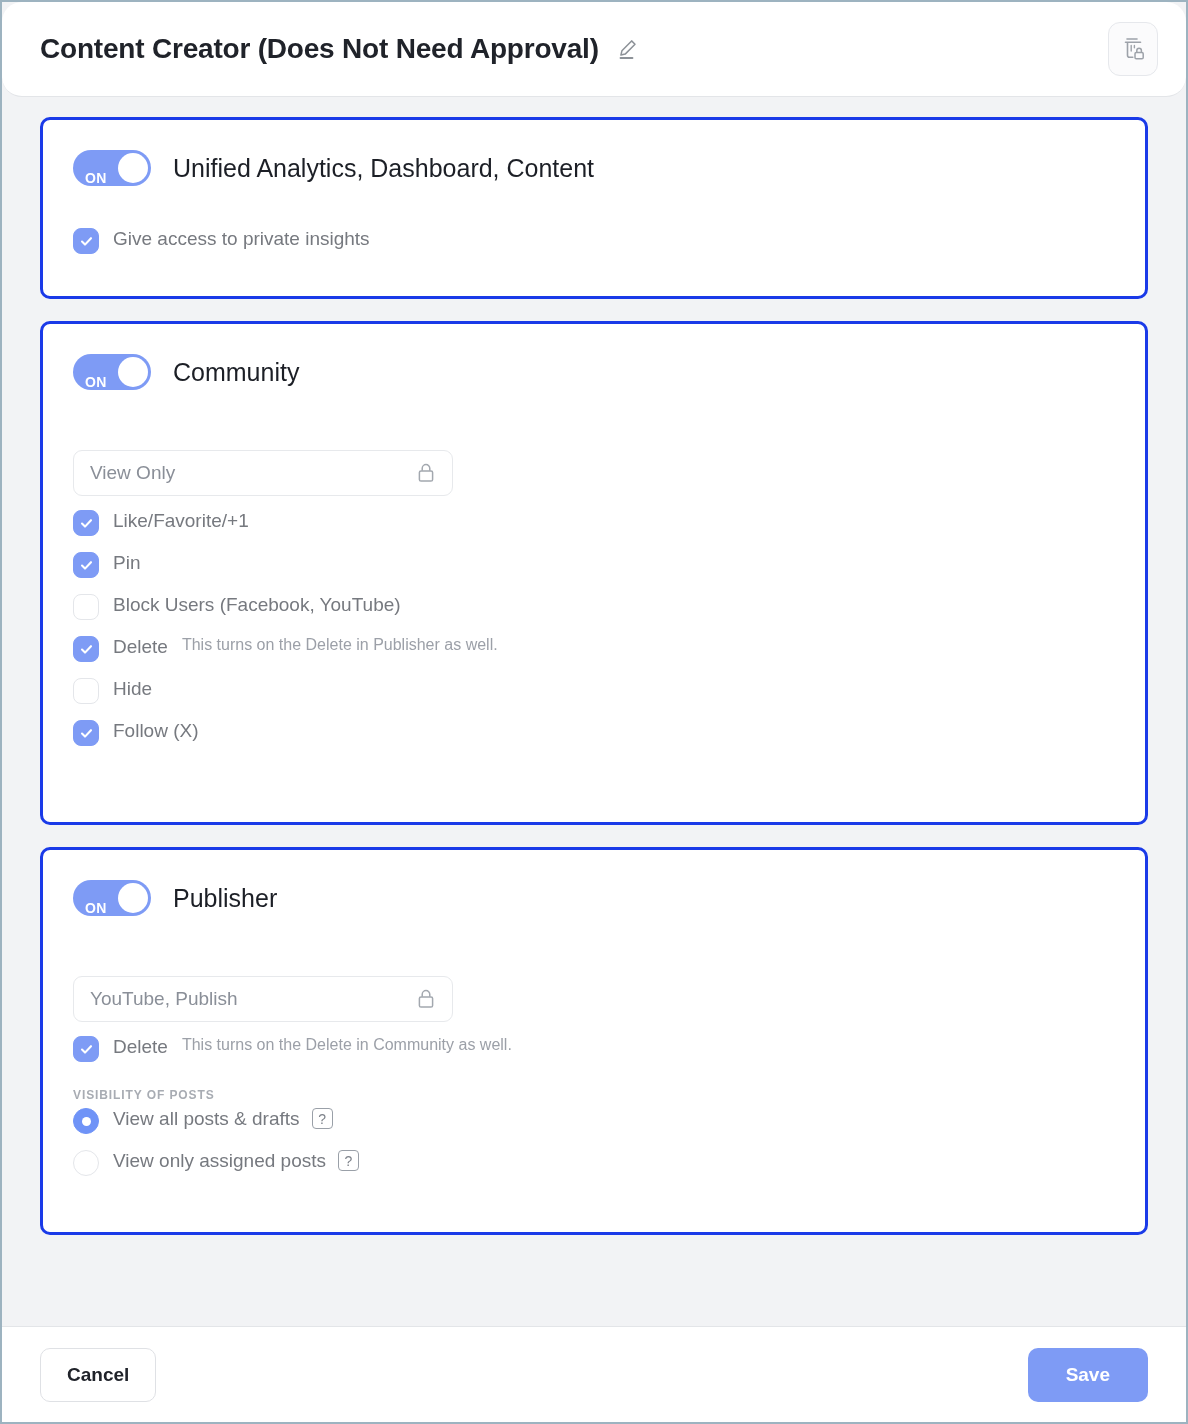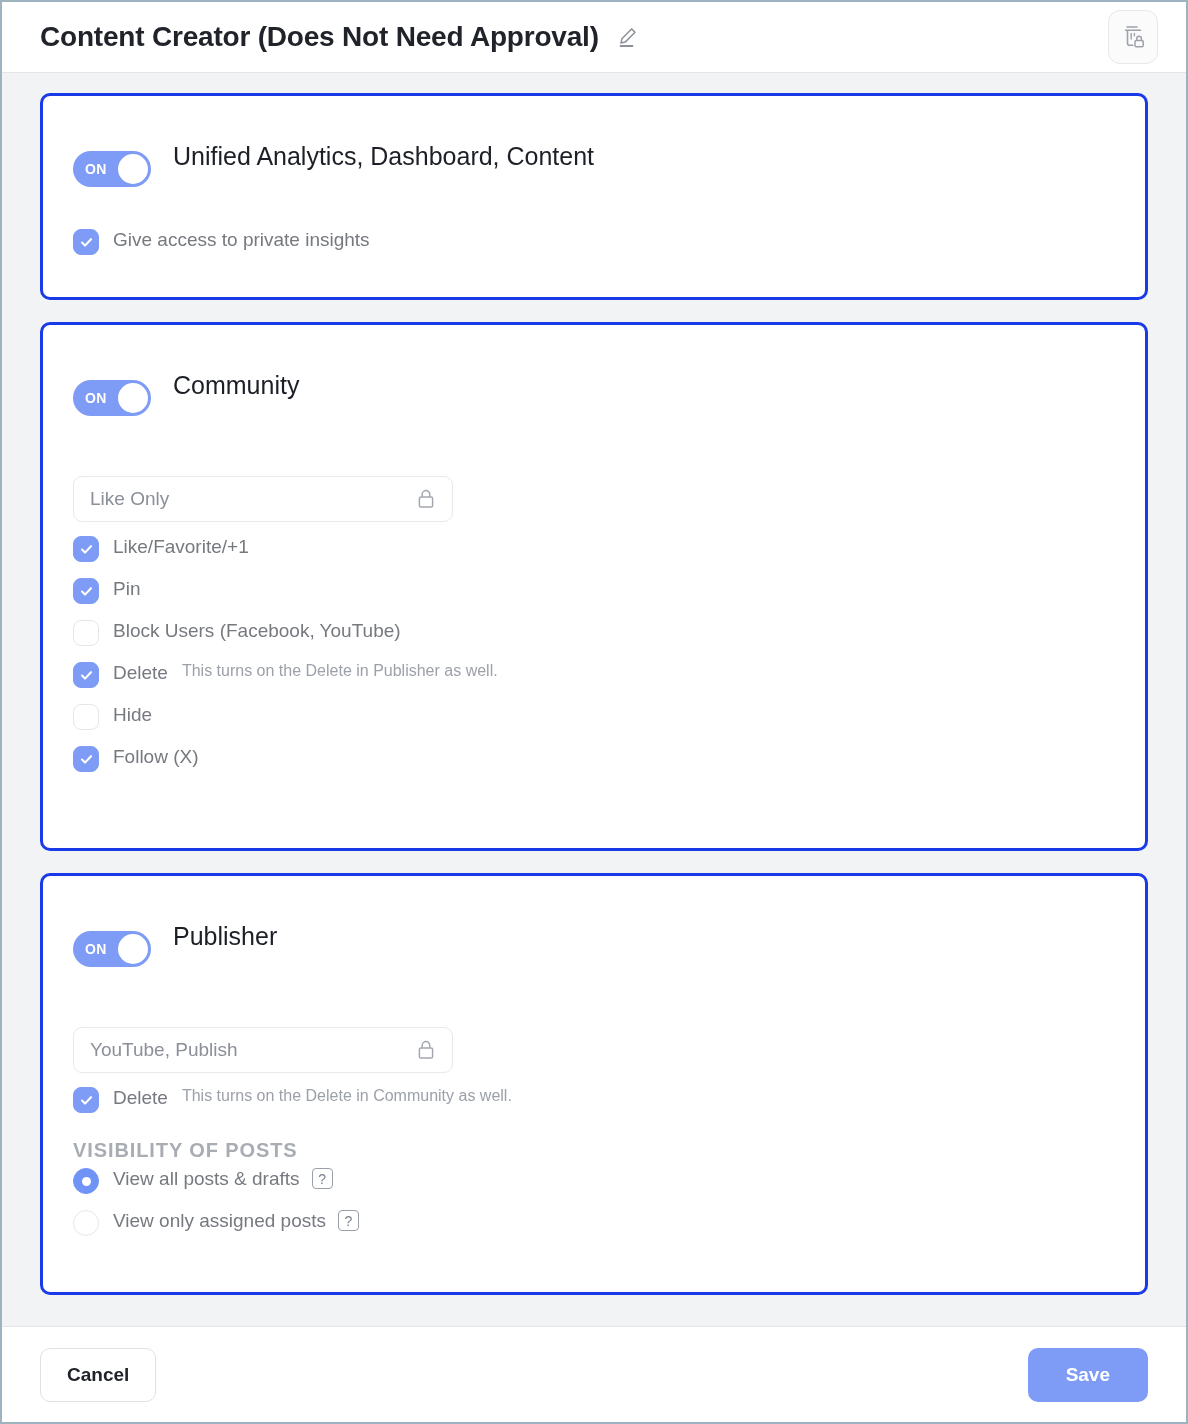--- a/index.html
+++ b/index.html
@@ -19,26 +19,27 @@
     border: 2px solid #9db3c0;
     background: #f2f3f5;
     display: flex;
     flex-direction: column;
     overflow: hidden;
   }
 
   
   .header {
     flex: 0 0 auto;
-    height: 71px;
+    height: 95px;
     background: #ffffff;
     border-bottom: 1px solid #e3e5e8;
     display: flex;
     align-items: center;
     padding: 0 28px 0 38px;
+    border-radius: 20px;
   }
   .header-title {
     font-size: 28px;
     font-weight: bold;
     color: #20232a;
     letter-spacing: -0.2px;
     white-space: nowrap;
   }
   .edit-icon {
     margin-left: 16px;
@@ -92,24 +93,23 @@
   }
 
   
   .toggle {
     position: relative;
     width: 78px;
     height: 36px;
     border-radius: 18px;
     background: #7e9bf5;
     display: flex;
-    align-items: center;
-    cursor: pointer;
-    flex: 0 0 auto;
-    margin-top: 25px;
+    align-items: flex-end;
+    cursor: pointer;
+    flex: 0 0 auto;
   }
   .toggle .on-text {
     color: #ffffff;
     font-size: 14px;
     font-weight: bold;
     letter-spacing: 0.4px;
     margin-left: 12px;
   }
   .toggle .knob {
     position: absolute;
@@ -192,21 +192,21 @@
     justify-content: center;
   }
   .rb.selected {
     background: #6f93f7;
     border-color: #6f93f7;
   }
   .rb .dot { display: none; width: 9px; height: 9px; border-radius: 50%; background: #ffffff; }
   .rb.selected .dot { display: block; }
 
   .group-label {
-    font-size: 20px;
+    font-size: 12px;
     font-weight: bold;
     color: #a8acb3;
     letter-spacing: 0.9px;
     margin: 10px 0 6px 0;
   }
 
   .help-icon {
     margin-left: 12px;
     width: 21px;
     height: 21px;
@@ -309,21 +309,21 @@
         <div class="toggle">
           <span class="on-text">ON</span>
           <span class="knob"></span>
         </div>
         <span class="module-title">Community</span>
       </div>
 
       <div style="height:26px"></div>
 
       <div class="locked-field">
-        <span class="value">Like Only</span>
+        <span class="value">View Only</span>
         <svg width="20" height="22" viewBox="0 0 20 22" fill="none">
           <rect x="3.4" y="9" width="13.2" height="10" rx="1.6" stroke="#a3a8af" stroke-width="1.5"></rect>
           <path d="M6.2 8.8V6.4a3.8 3.8 0 0 1 7.6 0v2.4" stroke="#a3a8af" stroke-width="1.5"></path>
         </svg>
       </div>
 
       <div class="opt-row">
         <span class="cb checked">
           <svg class="tick" width="15" height="15" viewBox="0 0 15 15" fill="none">
               <path d="M3 7.6l3 3 6-6.4" stroke="#ffffff" stroke-width="2.1" stroke-linecap="round" stroke-linejoin="round"></path>

